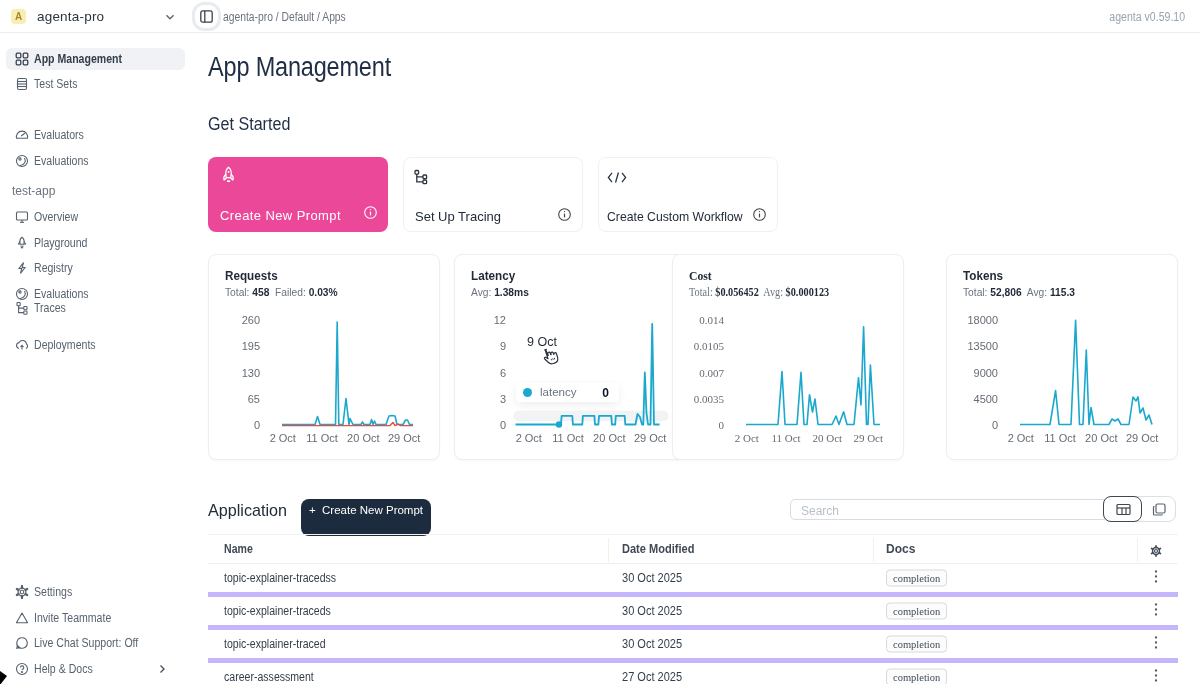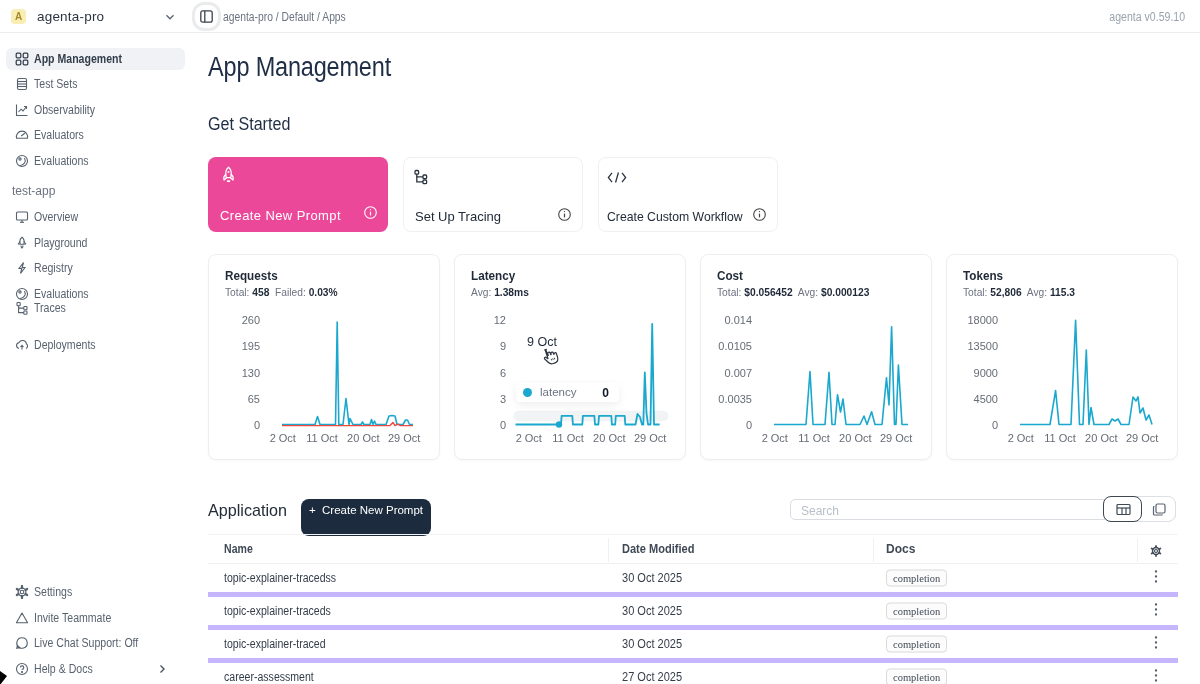--- a/index.html
+++ b/index.html
@@ -107,30 +107,20 @@
     <svg class="ico" viewBox="0 0 14 14">
         <g fill="none" stroke="#56616e" stroke-width="1.1">
           <rect x="2.5" y="1.5" width="9" height="11" rx="1.5"></rect>
           <line x1="2.5" y1="4.5" x2="11.5" y2="4.5"></line>
           <line x1="2.5" y1="7" x2="11.5" y2="7"></line>
           <line x1="2.5" y1="9.5" x2="11.5" y2="9.5"></line>
         </g>
       </svg>
     <span class="lbl">Test Sets</span>
   </div>
-  <div class="navitem" style="top:66px;">
-    <svg class="ico" viewBox="0 0 14 14">
-        <g fill="none" stroke="#56616e" stroke-width="1.1">
-          <path d="M1.5 1.5 L1.5 12.5 L12.5 12.5"></path>
-          <path d="M3.5 9 L6 6.2 L8 8 L11.5 3.5"></path>
-          <path d="M9 3.5 L11.5 3.5 L11.5 6"></path>
-        </g>
-      </svg>
-    <span class="lbl">Observability</span>
-  </div>
   <div class="navitem" style="top:91px;">
     <svg class="ico" viewBox="0 0 14 14">
         <g fill="none" stroke="#56616e" stroke-width="1.1">
           <path d="M1.6 10.2 A5.6 5.6 0 1 1 12.4 10.2 L1.6 10.2 Z"></path>
           <line x1="6.2" y1="8" x2="9.8" y2="5.2"></line>
         </g>
       </svg>
     <span class="lbl">Evaluators</span>
   </div>
   <div class="navitem" style="top:117px;">
@@ -354,21 +344,21 @@
         <line x1="15.4" y1="14.6" x2="15.4" y2="16.4"></line>
         <line x1="17.2" y1="14.6" x2="17.2" y2="16.4"></line>
       </g>
     </svg>
   <div class="tooltip" style="left:61px;top:127.5px;width:103px;height:19px;">
     <span style="position:absolute;left:7px;top:5px;width:9px;height:9px;border-radius:50%;background:#1ba8ce;"></span>
     <span style="position:absolute;left:24px;top:3.5px;font-size:11.5px;color:#6b7280;">latency</span>
     <span style="position:absolute;right:10px;top:3px;font-size:12px;font-weight:bold;color:#111827;">0</span>
   </div>
 </div>
-<div class="scard" id="card-cost" style="left:700px;">
+<div class="scard" id="card-cost" style="left:672px;font-family:Liberation Serif, serif;">
   <div class="t">Cost</div>
   <div class="s">Total: <b>$0.056452</b>&nbsp; Avg: <b>$0.000123</b></div>
   <svg class="chart" width="232" height="156">
     <g font-size="11" fill="#666c75" text-anchor="end">
       <text x="51" y="18.8">0.014</text>
         <text x="51" y="45">0.0105</text>
         <text x="51" y="71.5">0.007</text>
         <text x="51" y="97.8">0.0035</text>
         <text x="51" y="123.8">0</text>
     </g>

